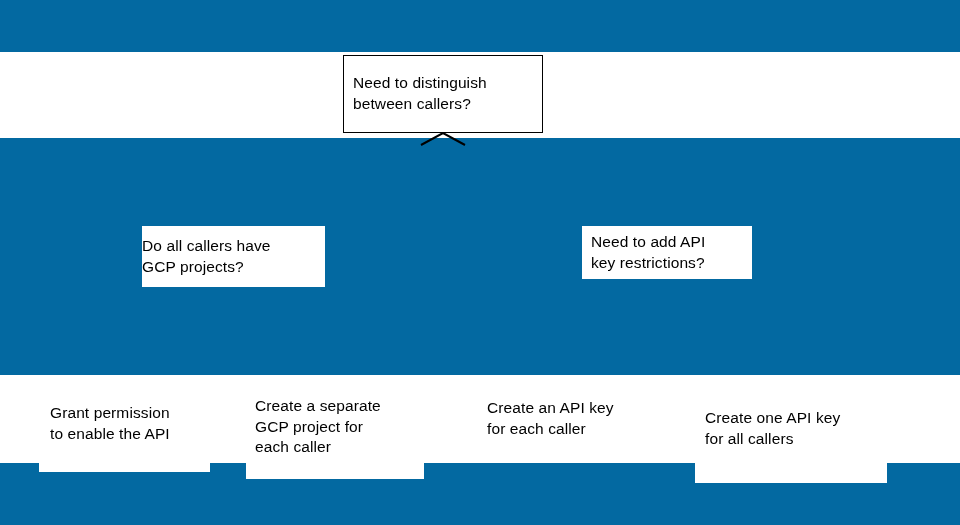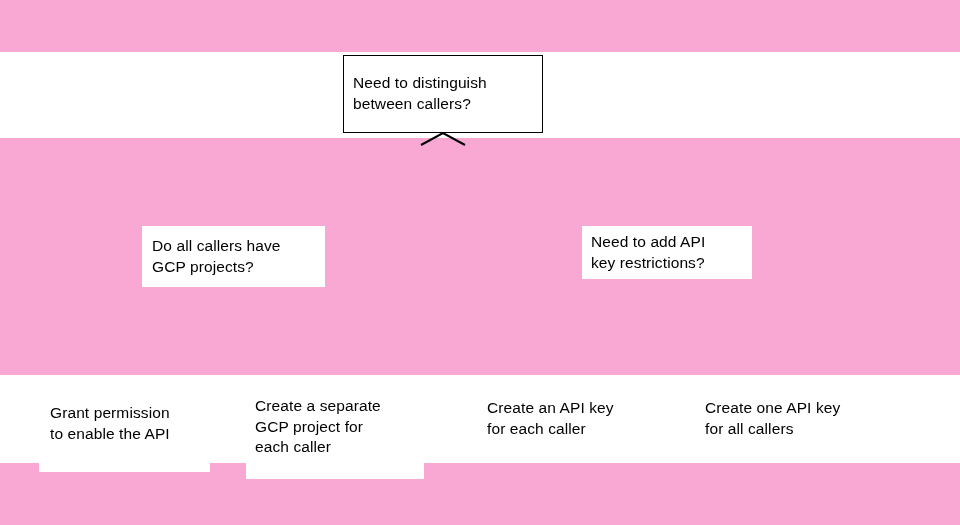--- a/index.html
+++ b/index.html
@@ -5,21 +5,21 @@
 <style>
   html, body {
     margin: 0;
     padding: 0;
     background: #000000;
   }
   #stage {
     position: relative;
     width: 960px;
     height: 525px;
-    background: #f9a8d4;
+    background: #0369a1;
     overflow: hidden;
     font-family: "Liberation Sans", sans-serif;
   }
 
   
   .band {
     position: absolute;
     left: 0;
     width: 960px;
     background: #ffffff;
@@ -60,21 +60,21 @@
     height: 78px;
     padding-left: 9px;
   }
 
   
   #node-gcp-projects {
     left: 142px;
     top: 226px;
     width: 183px;
     height: 61px;
-    padding-left: 10px;
+    padding-left: 0;
   }
   #node-key-restrictions {
     left: 582px;
     top: 226px;
     width: 170px;
     height: 53px;
     padding-left: 9px;
   }
 
   
@@ -96,21 +96,21 @@
     left: 478px;
     top: 375px;
     width: 179px;
     height: 88px;
     padding-left: 9px;
   }
   #node-one-key-all {
     left: 695px;
     top: 375px;
     width: 192px;
-    height: 88px;
+    height: 108px;
     padding-left: 10px;
   }
 
   
   #connector-root-down {
     position: absolute;
     left: 419px;
     top: 132px;
     width: 48px;
     height: 14px;

